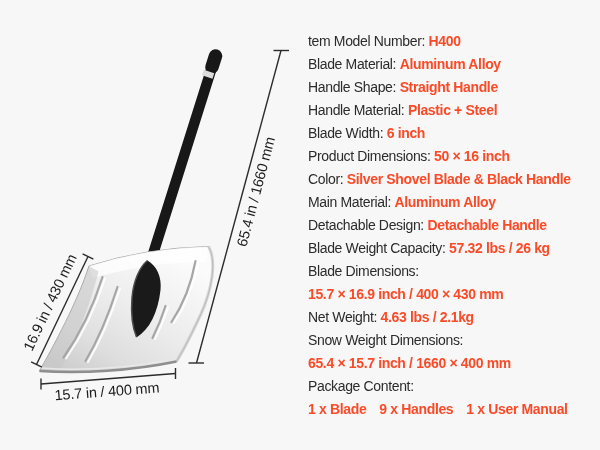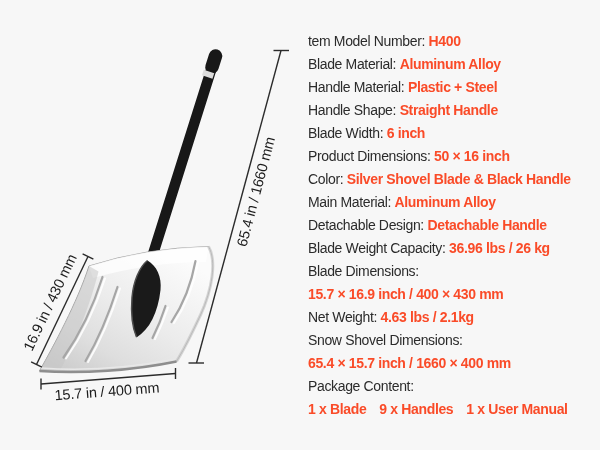--- a/index.html
+++ b/index.html
@@ -91,31 +91,31 @@
     <g stroke="none">
       <text class="dimtext" transform="translate(257,192) rotate(-75.2)" text-anchor="middle" dominant-baseline="middle">65.4 in / 1660 mm</text>
       <text class="dimtext" transform="translate(51,303) rotate(-64.5)" text-anchor="middle" dominant-baseline="middle">16.9 in / 430 mm</text>
       <text class="dimtext" transform="translate(107,392.5) rotate(-4.3)" text-anchor="middle" dominant-baseline="middle">15.7 in / 400 mm</text>
     </g>
   </svg>
 
   <div class="specs">
     <div class="row"><span class="lbl">tem Model Number: </span><span class="val">H400</span></div>
     <div class="row"><span class="lbl">Blade Material: </span><span class="val">Aluminum Alloy</span></div>
+    <div class="row"><span class="lbl">Handle Shape: </span><span class="val">Straight Handle</span></div>
     <div class="row"><span class="lbl">Handle Material: </span><span class="val">Plastic + Steel</span></div>
-    <div class="row"><span class="lbl">Handle Shape: </span><span class="val">Straight Handle</span></div>
     <div class="row"><span class="lbl">Blade Width: </span><span class="val">6 inch</span></div>
     <div class="row"><span class="lbl">Product Dimensions: </span><span class="val">50 × 16 inch</span></div>
     <div class="row"><span class="lbl">Color: </span><span class="val">Silver Shovel Blade &amp; Black Handle</span></div>
     <div class="row"><span class="lbl">Main Material: </span><span class="val">Aluminum Alloy</span></div>
     <div class="row"><span class="lbl">Detachable Design: </span><span class="val">Detachable Handle</span></div>
-    <div class="row"><span class="lbl">Blade Weight Capacity: </span><span class="val">36.96 lbs / 26 kg</span></div>
+    <div class="row"><span class="lbl">Blade Weight Capacity: </span><span class="val">57.32 lbs / 26 kg</span></div>
     <div class="row"><span class="lbl">Blade Dimensions:</span><span class="val"></span></div>
     <div class="row"><span class="lbl"></span><span class="val">15.7 × 16.9 inch / 400 × 430 mm</span></div>
     <div class="row"><span class="lbl">Net Weight: </span><span class="val">4.63 lbs / 2.1kg</span></div>
-    <div class="row"><span class="lbl">Snow Shovel Dimensions:</span><span class="val"></span></div>
+    <div class="row"><span class="lbl">Snow Weight Dimensions:</span><span class="val"></span></div>
     <div class="row"><span class="lbl"></span><span class="val">65.4 × 15.7 inch / 1660 × 400 mm</span></div>
     <div class="row"><span class="lbl">Package Content:</span><span class="val"></span></div>
     <div class="row pkg">
       <span class="val">1 x Blade</span><span class="val">9 x Handles</span><span class="val">1 x User Manual</span>
     </div>
   </div>
 </div>
 
 </body></html>

